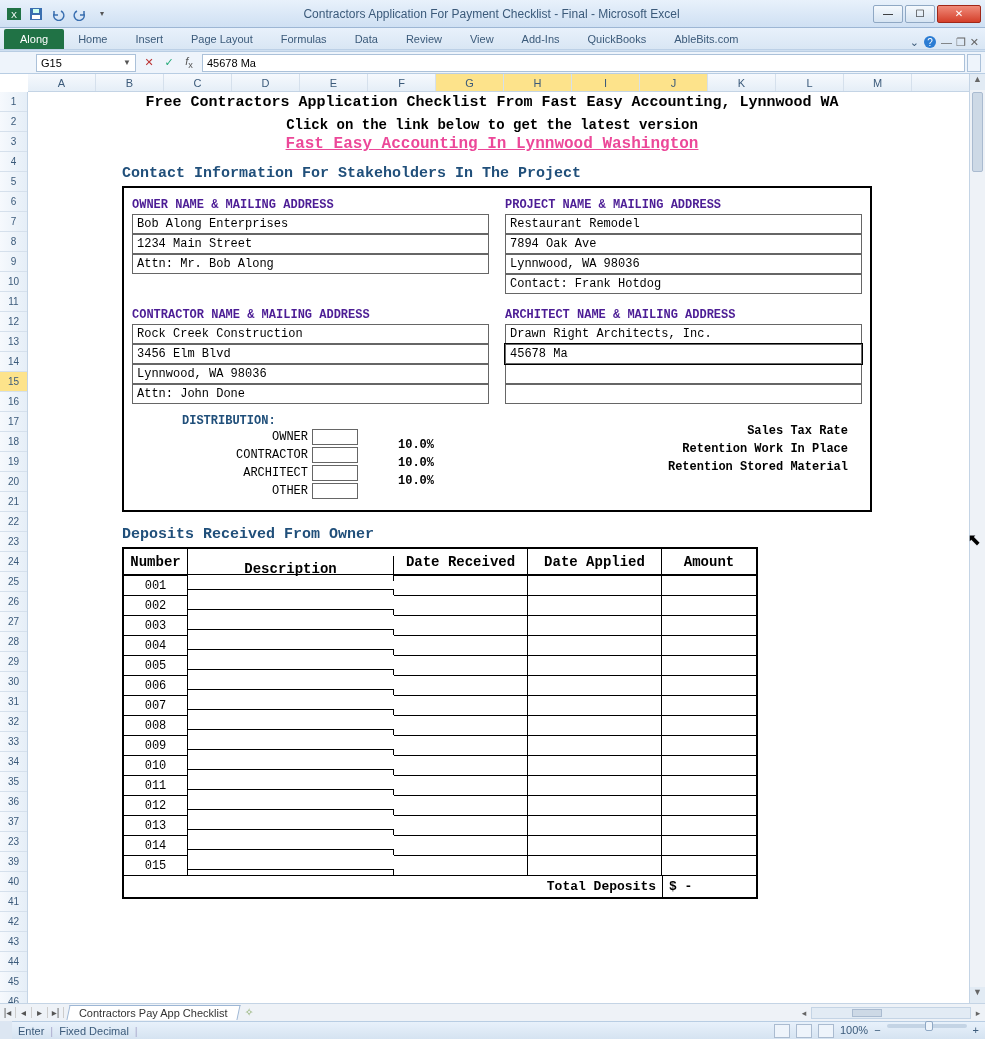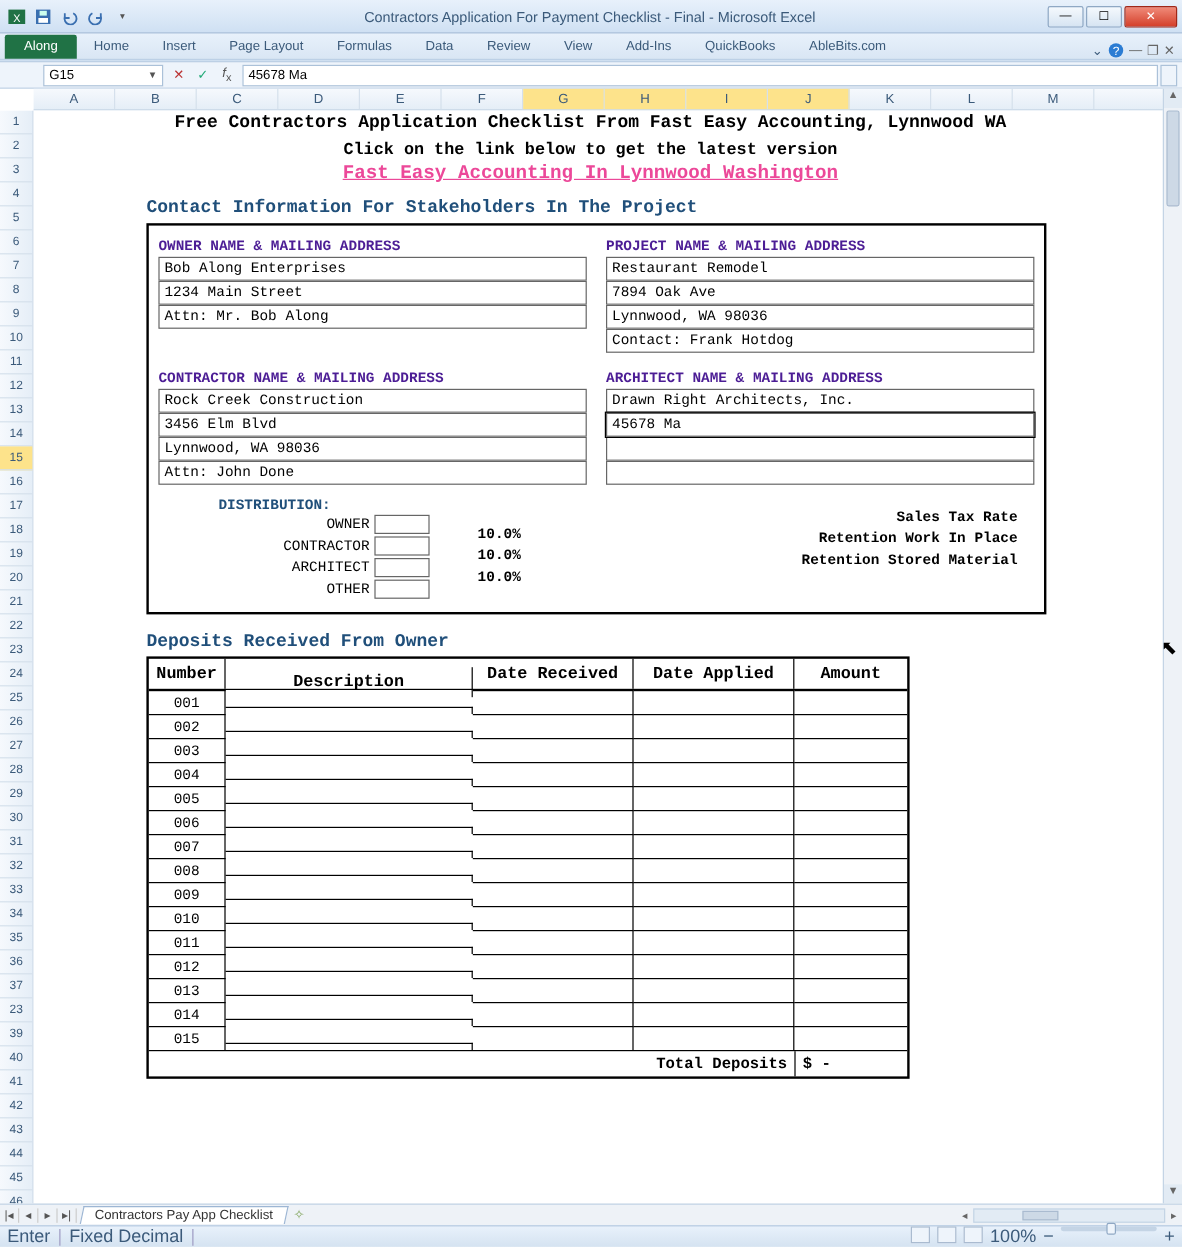--- a/index.html
+++ b/index.html
@@ -156,23 +156,23 @@
   margin-left:4px; border-radius:0 0 0 0; font-size:11px; color:#333;
   transform: skew(-12deg);
 }
 .tabstrip .stab span { display:inline-block; transform:skew(12deg); }
 .tabstrip .newtab { margin-left:6px; color:#8a6; font-size:11px; }
 .tabstrip .hscroll { margin-left:auto; display:flex; align-items:center; }
 .tabstrip .hscroll .track { width:160px; height:12px; background:#e2ebf4; border:1px solid #c4d4e5; position:relative; }
 .tabstrip .hscroll .track .th { position:absolute; left:40px; width:30px; top:1px; bottom:1px; background:#cdd9e6; border:1px solid #aabbd0; }
 .tabstrip .hscroll .ar { width:14px; text-align:center; font-size:9px; color:#666; }
 .statusbar {
-  position:absolute; left:0; right:0; bottom:0; height:18px;
+  position:absolute; left:12px; right:0; bottom:0; height:18px;
   background:linear-gradient(#e8f1fb,#d5e3f1); border-top:1px solid #b8cde3;
-  display:flex; align-items:center; padding:0 6px; font-size:15px; color:#3b5a7a;
+  display:flex; align-items:center; padding:0 6px; font-size:11px; color:#3b5a7a;
 }
 .statusbar .sep { margin:0 6px; color:#aac; }
 .statusbar .right { margin-left:auto; display:flex; align-items:flex-start; gap:6px; }
 .zoom-slider { width:80px; height:4px; background:#c4d4e5; position:relative; border-radius:2px; }
 .zoom-slider .zh { position:absolute; left:38px; top:-3px; width:8px; height:10px; background:#eef4fb; border:1px solid #8fa8c4; border-radius:2px; }
 .viewbtn { width:16px; height:14px; border:1px solid #aabbd0; background:#eef4fb; }
 svg { display:block; }
 .cursor { position:absolute; right:4px; top:530px; font-size:16px; color:#000; }
 </style>
 </head>

